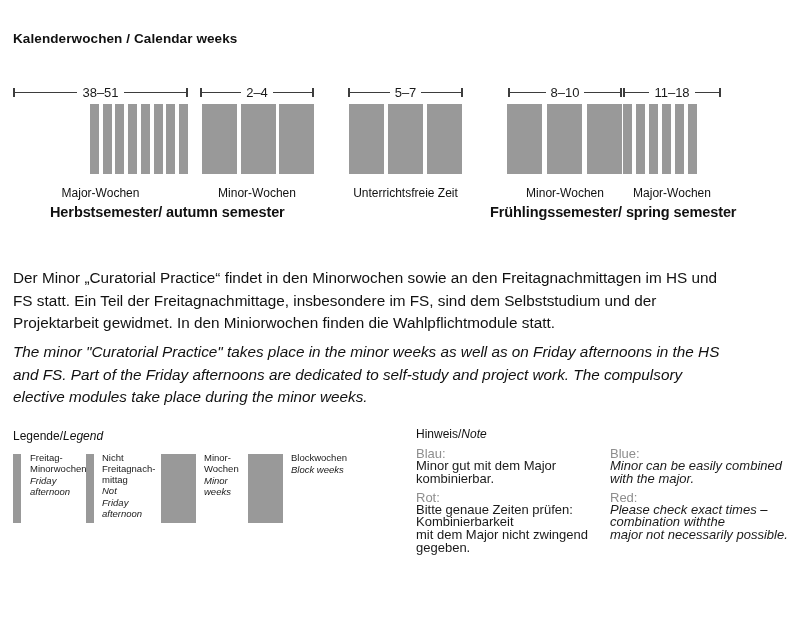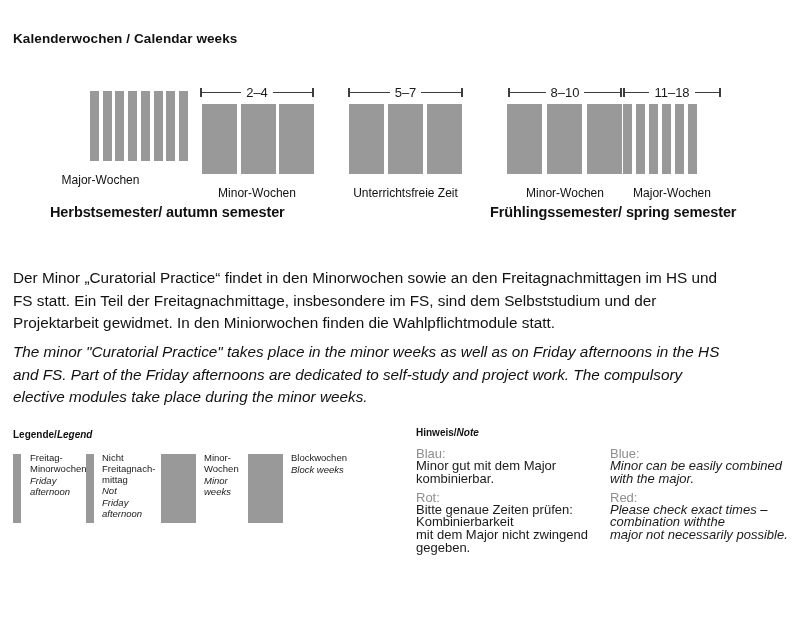--- a/index.html
+++ b/index.html
@@ -21,21 +21,21 @@
   .bars.thin .bar{width:9px;}
   .bars.wide .bar{width:35px;}
   .glabel{margin-top:12px;text-align:center;font-size:12px;color:#111;}
   
   .semester{top:204px;font-size:14.5px;font-weight:bold;letter-spacing:-.1px;}
   
   .para{left:13px;width:780px;font-size:15.3px;line-height:22.6px;white-space:pre-line;color:#111;}
   #para-de{top:267px;}
   #para-en{top:341px;font-style:italic;}
   
-  .sec-header{font-size:10px;font-weight:bold;}
+  .sec-header{font-size:12px;font-weight:normal;}
   .sec-header .it{font-style:italic;}
   #legend-title{left:13px;top:429px;}
   #note-title{left:416px;top:427px;}
   
   .lbar{position:absolute;top:454px;background:#999999;height:69px;}
   .lbar.thin{width:8px;}
   .lbar.wide{width:35px;}
   .ltext{position:absolute;top:453px;width:80px;font-size:9.5px;color:#1a1a1a;}
   .lg-de{white-space:pre-line;line-height:10.8px;}
   .lg-en{white-space:pre-line;line-height:11.5px;font-style:italic;}
@@ -46,20 +46,27 @@
   .note-col.en .note-text{font-style:italic;}
 </style>
 </head>
 <body>
 
 <div id="page">
 
   <div id="title" class="abs">Kalenderwochen / Calendar weeks</div>
 
   <div class="group" style="left:13px;width:175px;">
+    <div class="bracket">
+      <span class="tick"></span>
+        <span class="bline"></span>
+        <span class="brange">38–51</span>
+        <span class="bline"></span>
+        <span class="tick"></span>
+    </div>
     <div class="bars thin" style="margin-left:77px;width:98px;">
         <div class="bar"></div>
         <div class="bar"></div>
         <div class="bar"></div>
         <div class="bar"></div>
         <div class="bar"></div>
         <div class="bar"></div>
         <div class="bar"></div>
         <div class="bar"></div>
       </div>

